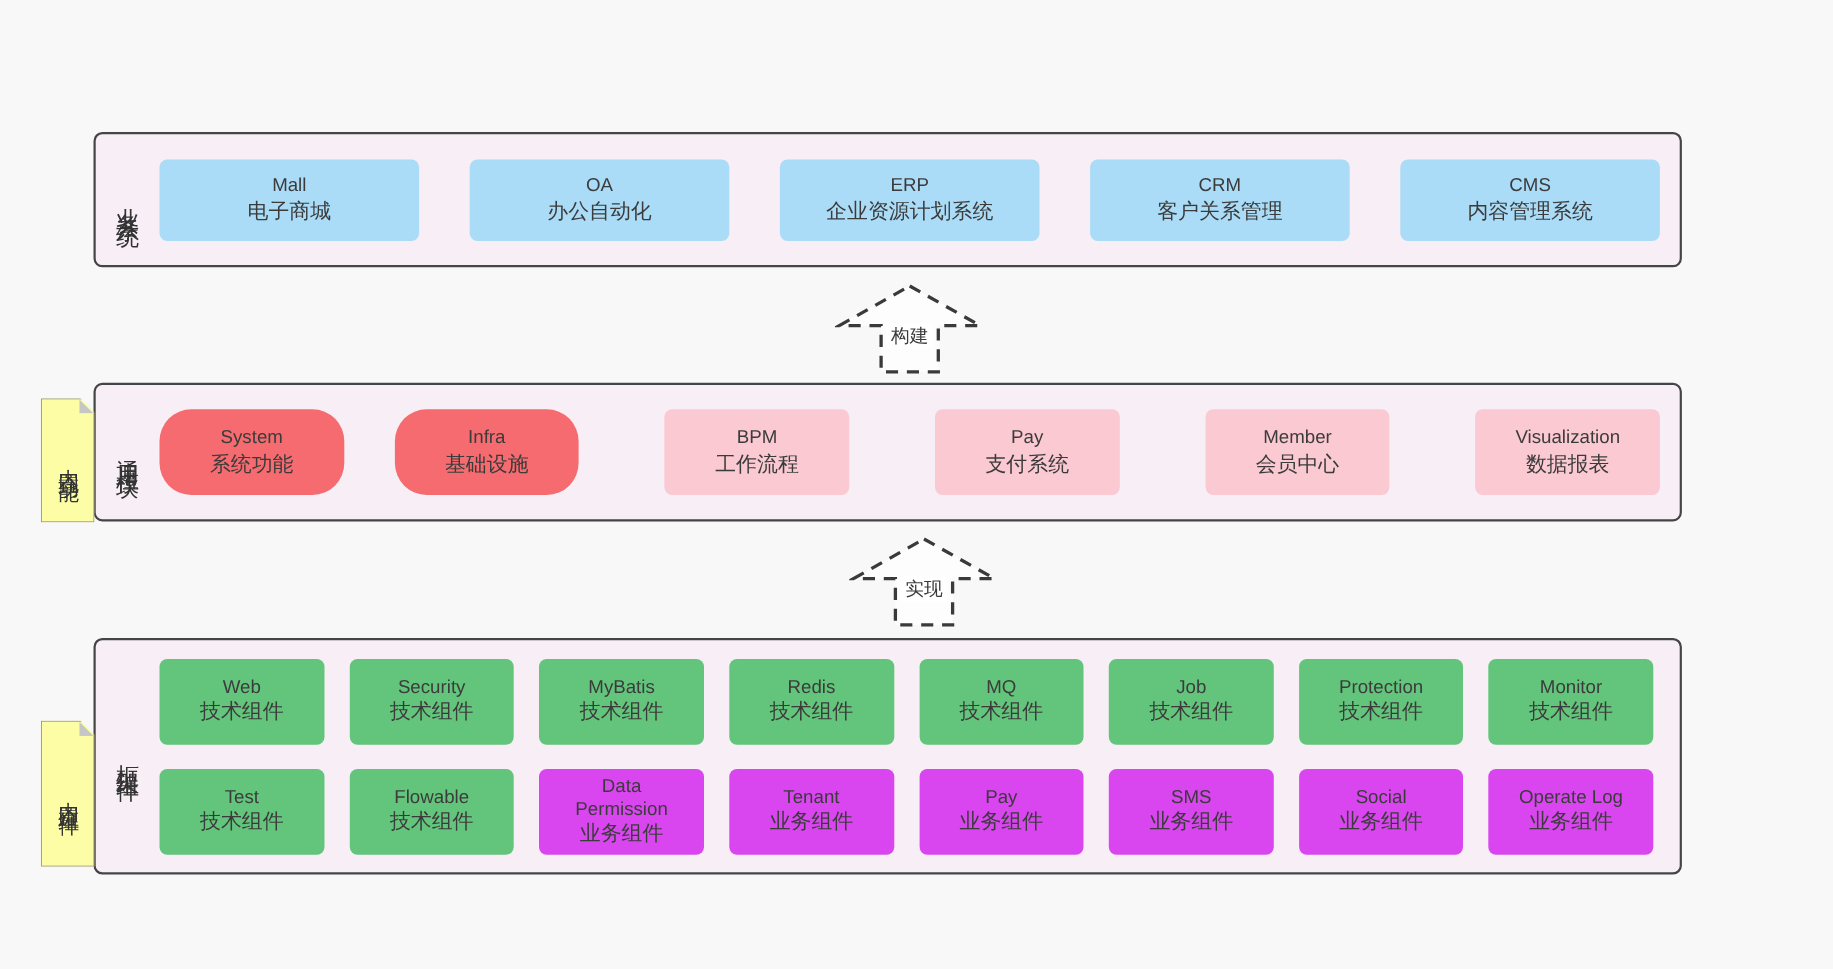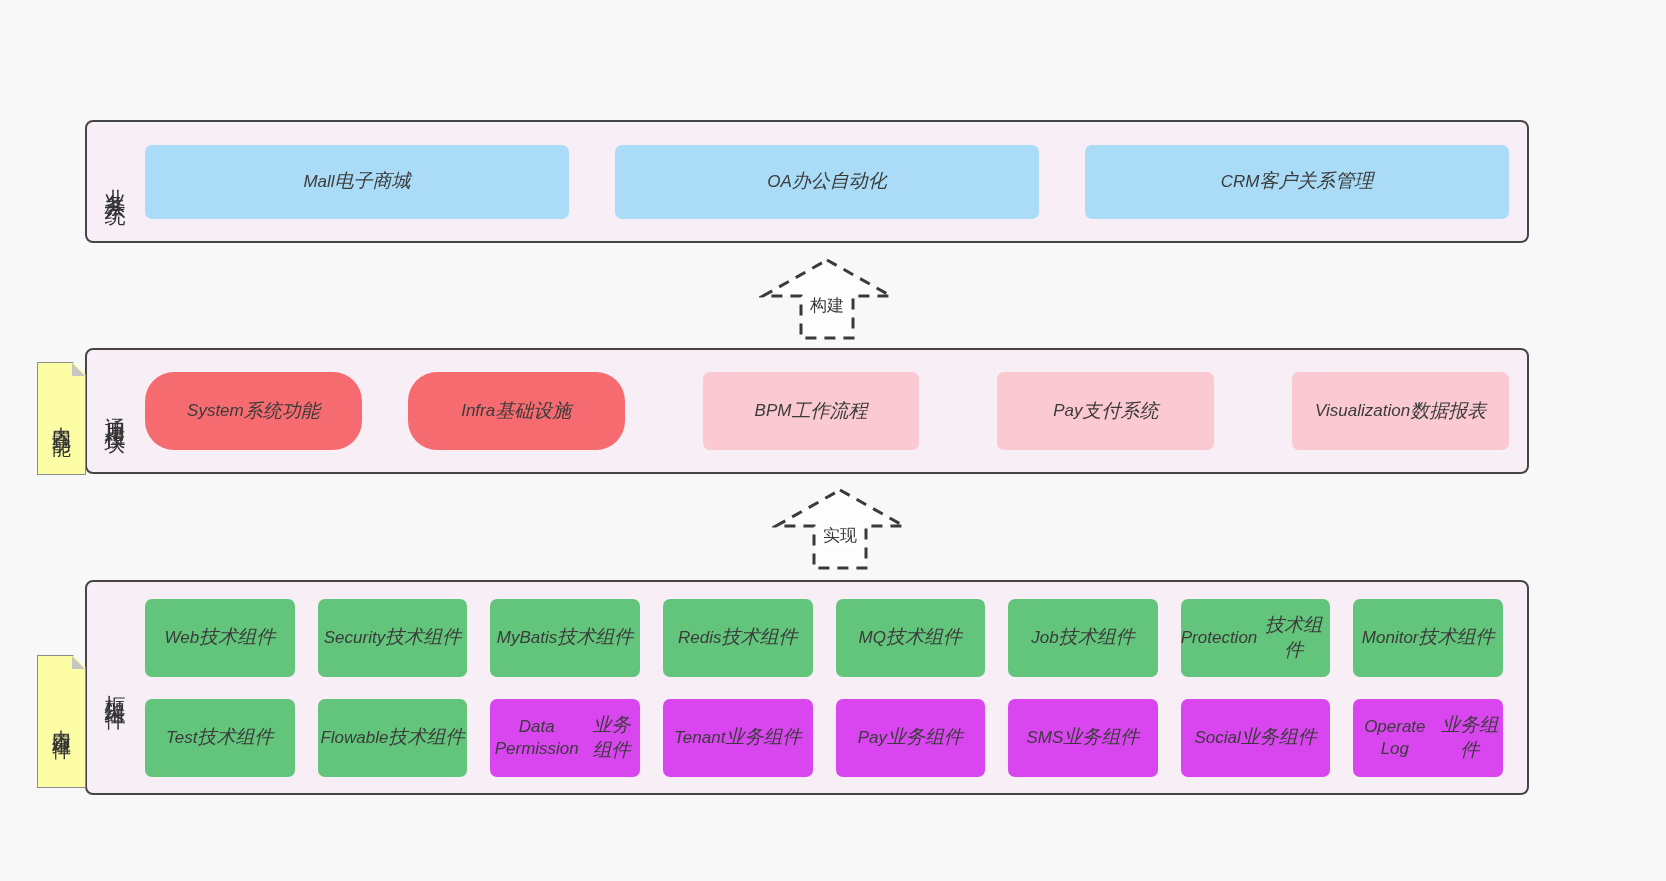--- a/index.html
+++ b/index.html
@@ -31,23 +31,23 @@
     flex:1;display:flex;gap:46px;align-items:center;
     padding:0 18px 0 2px;
   }
   .grid{
     flex:1;display:flex;flex-direction:column;justify-content:center;
     gap:22px;padding:0 24px 0 2px;
   }
   .grid .boxes{flex:0 0 auto;gap:23px;padding:0;align-items:flex-end;}
   .box{
     flex:1;border-radius:7px;
-    display:flex;flex-direction:row;align-items:center;justify-content:center;
+    display:flex;flex-direction:column;align-items:center;justify-content:center;
     text-align:center;line-height:1.38;
-    min-height:74px;padding:4px 0;box-sizing:border-box;font-style:italic;
+    min-height:74px;padding:4px 16px;box-sizing:border-box;
   }
   .band-1 .box{min-height:74px;}
   .band-2 .box{min-height:78px;}
   .band-3 .box{min-height:78px;line-height:1.28;}
   .box-name{font-size:17px;}
   .box-desc{font-size:19px;}
   .blue{background:#aadcf7;}
   .red{background:#f56b6f;border-radius:29px;}
   .pink{background:#fac9d1;margin-left:32px;}
   .green{background:#63c57b;}
@@ -87,22 +87,30 @@
   <div class="boxes">
     <div class="box blue">
       <div class="box-name">Mall</div>
       <div class="box-desc">电子商城</div>
     </div>
     <div class="box blue">
       <div class="box-name">OA</div>
       <div class="box-desc">办公自动化</div>
     </div>
     <div class="box blue">
+      <div class="box-name">ERP</div>
+      <div class="box-desc">企业资源计划系统</div>
+    </div>
+    <div class="box blue">
       <div class="box-name">CRM</div>
       <div class="box-desc">客户关系管理</div>
+    </div>
+    <div class="box blue">
+      <div class="box-name">CMS</div>
+      <div class="box-desc">内容管理系统</div>
     </div>
   </div>
 </div>
 
 <div class="arrow arrow-1">
   <svg viewBox="0 0 136 86">
     <polygon points="68,4 132,40 94,40 94,82 42,82 42,40 4,40" fill="#fdfdfd" stroke="#3a3a3a" stroke-width="3" stroke-dasharray="11 8" stroke-linejoin="miter"></polygon>
   </svg>
   <div class="arrow-label">构建</div>
 </div>
@@ -125,20 +133,24 @@
     </div>
     <div class="box pink">
       <div class="box-name">BPM</div>
       <div class="box-desc">工作流程</div>
     </div>
     <div class="box pink">
       <div class="box-name">Pay</div>
       <div class="box-desc">支付系统</div>
     </div>
     <div class="box pink">
+      <div class="box-name">Member</div>
+      <div class="box-desc">会员中心</div>
+    </div>
+    <div class="box pink">
       <div class="box-name">Visualization</div>
       <div class="box-desc">数据报表</div>
     </div>
   </div>
 </div>
 
 <div class="arrow arrow-2">
   <svg viewBox="0 0 136 86">
     <polygon points="68,4 132,40 94,40 94,82 42,82 42,40 4,40" fill="#fdfdfd" stroke="#3a3a3a" stroke-width="3" stroke-dasharray="11 8" stroke-linejoin="miter"></polygon>
   </svg>

